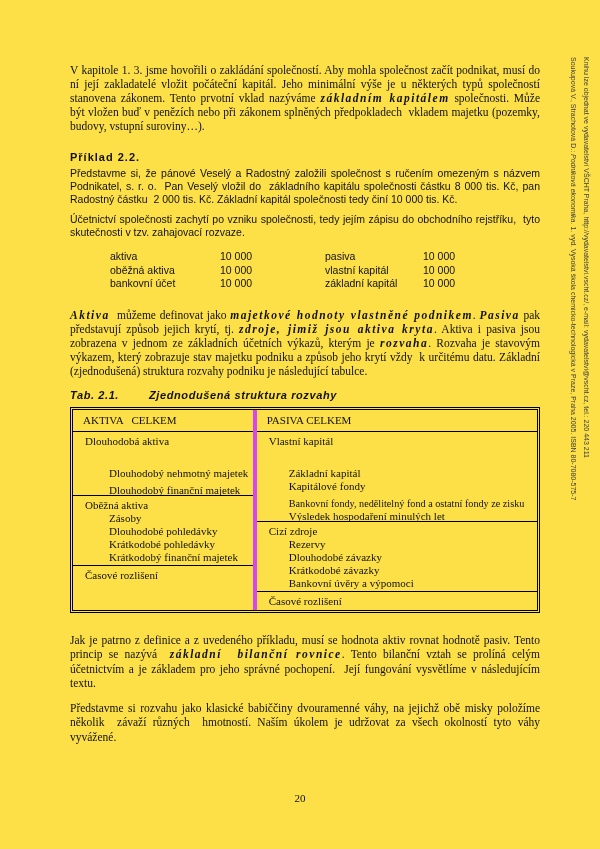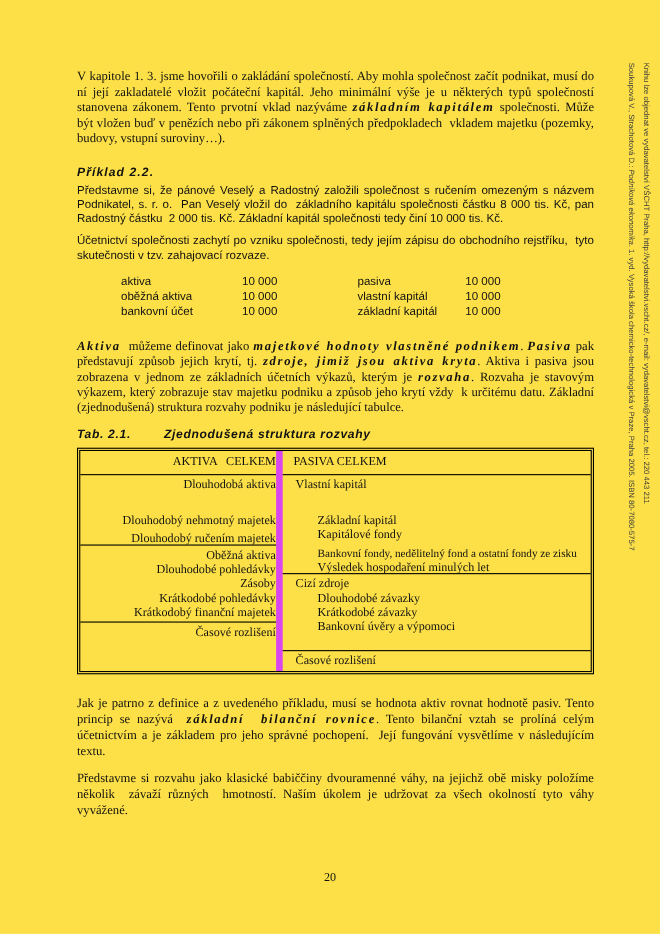--- a/index.html
+++ b/index.html
@@ -4,38 +4,38 @@
 <style>
   html,body{margin:0;padding:0;background:#fff;}
   .page{position:relative;width:600px;height:849px;background:#fde047;overflow:hidden;
         font-family:"Liberation Serif",serif;color:#111;}
   .content{position:absolute;left:70px;top:0;width:470px;}
   p{margin:0;}
   .body-p{font-size:11.5px;line-height:14px;text-align:justify;white-space:pre-wrap;}
   .em{font-weight:bold;font-style:italic;letter-spacing:1.5px;}
   .intro{margin-top:63px;}
   .example-heading{margin:18px 0 4px 0;font-family:"Liberation Sans",sans-serif;
-        font-size:11px;font-weight:bold;font-style:italic;letter-spacing:1px;}
+        font-size:11px;font-weight:bold;letter-spacing:1px;}
   .sans-p{font-family:"Liberation Sans",sans-serif;font-size:10.5px;line-height:13px;
         text-align:justify;white-space:pre-wrap;}
   .sans-p + .sans-p{margin-top:7px;}
   .mini-table{margin:11px 0 0 40px;font-family:"Liberation Sans",sans-serif;font-size:10.5px;}
   .mini-row{display:flex;line-height:13.5px;}
   .mini-row .c1{width:110px;}
   .mini-row .c2{width:105px;}
   .mini-row .c3{width:98px;}
   .mini-row .c4{width:90px;}
   .def-p{margin-top:17px;}
   .caption{margin-top:11px;font-family:"Liberation Sans",sans-serif;font-size:11px;
         font-weight:bold;font-style:italic;letter-spacing:0.6px;white-space:pre-wrap;}
   .caption .caption-title{margin-left:30px;}
   .rozvaha{margin-top:6px;display:flex;height:200px;border:3px double #000;
         box-sizing:content-box;font-size:11px;line-height:13px;}
   .rz-col{display:flex;flex-direction:column;box-sizing:border-box;}
-  .rz-left{width:39.6%;border-right:6px solid #d946ef;text-align:right;}
+  .rz-left{width:39.6%;border-right:4px solid #d946ef;}
   .rz-right{width:60.4%;}
   .rz-header{height:22px;box-sizing:border-box;border-bottom:1px solid #000;
         padding:4px 0 0 10px;white-space:pre-wrap;}
   .rz-sec{box-sizing:border-box;border-bottom:1px solid #000;padding-top:3px;overflow:hidden;}
   .rz-sec:last-child{border-bottom:none;flex:1;}
   .rz-title{padding-left:12px;white-space:pre-wrap;}
   .rz-item{padding-left:36px;white-space:nowrap;}
   .rz-right .rz-item{padding-left:32px;}
   .mt5{margin-top:19px;} .mt4{margin-top:4px;}
   .rz-tight{font-size:10.2px;}
@@ -86,45 +86,46 @@
     <p class="body-p def-p"><span class="em">Aktiva</span><span>  můžeme definovat jako </span><span class="em">majetkové hodnoty vlastněné podnikem</span><span>. </span><span class="em">Pasiva</span><span> pak představují způsob jejich krytí, tj. </span><span class="em">zdroje, jimiž jsou aktiva kryta</span><span>. Aktiva i pasiva jsou zobrazena v jednom ze základních účetních výkazů, kterým je </span><span class="em">rozvaha</span><span>. Rozvaha je stavovým výkazem, který zobrazuje stav majetku podniku a způsob jeho krytí vždy  k určitému datu. Základní (zjednodušená) struktura rozvahy podniku je následující tabulce.</span></p>
 
     <div class="caption"><span>Tab. 2.1.</span><span class="caption-title">Zjednodušená struktura rozvahy</span></div>
 
     <div class="rozvaha">
       <div class="rz-col rz-left">
         <div class="rz-header">AKTIVA   CELKEM</div>
         <div class="rz-sec h64">
           <div class="rz-title">Dlouhodobá aktiva</div>
           <div class="rz-item mt5">Dlouhodobý nehmotný majetek</div>
-          <div class="rz-item mt4">Dlouhodobý ručením majetek</div>
+          <div class="rz-item mt4">Dlouhodobý finanční majetek</div>
         </div>
         <div class="rz-sec h70">
           <div class="rz-title">Oběžná aktiva</div>
+          <div class="rz-item">Zásoby</div>
           <div class="rz-item">Dlouhodobé pohledávky</div>
-          <div class="rz-item">Zásoby</div>
           <div class="rz-item">Krátkodobé pohledávky</div>
           <div class="rz-item">Krátkodobý finanční majetek</div>
         </div>
         <div class="rz-sec">
           <div class="rz-title">Časové rozlišení</div>
         </div>
       </div>
       <div class="rz-col rz-right">
         <div class="rz-header">PASIVA CELKEM</div>
         <div class="rz-sec h90">
           <div class="rz-title">Vlastní kapitál</div>
           <div class="rz-item mt5">Základní kapitál</div>
           <div class="rz-item">Kapitálové fondy</div>
           <div class="rz-item mt4 rz-tight">Bankovní fondy, nedělitelný fond a ostatní fondy ze zisku</div>
           <div class="rz-item">Výsledek hospodaření minulých let</div>
           <div class="rz-item">Výsledek hospodaření běžného účetního období</div>
         </div>
         <div class="rz-sec h70">
           <div class="rz-title">Cizí zdroje</div>
+          <div class="rz-item">Rezervy</div>
           <div class="rz-item">Dlouhodobé závazky</div>
           <div class="rz-item">Krátkodobé závazky</div>
           <div class="rz-item">Bankovní úvěry a výpomoci</div>
         </div>
         <div class="rz-sec">
           <div class="rz-title">Časové rozlišení</div>
         </div>
       </div>
     </div>
 

